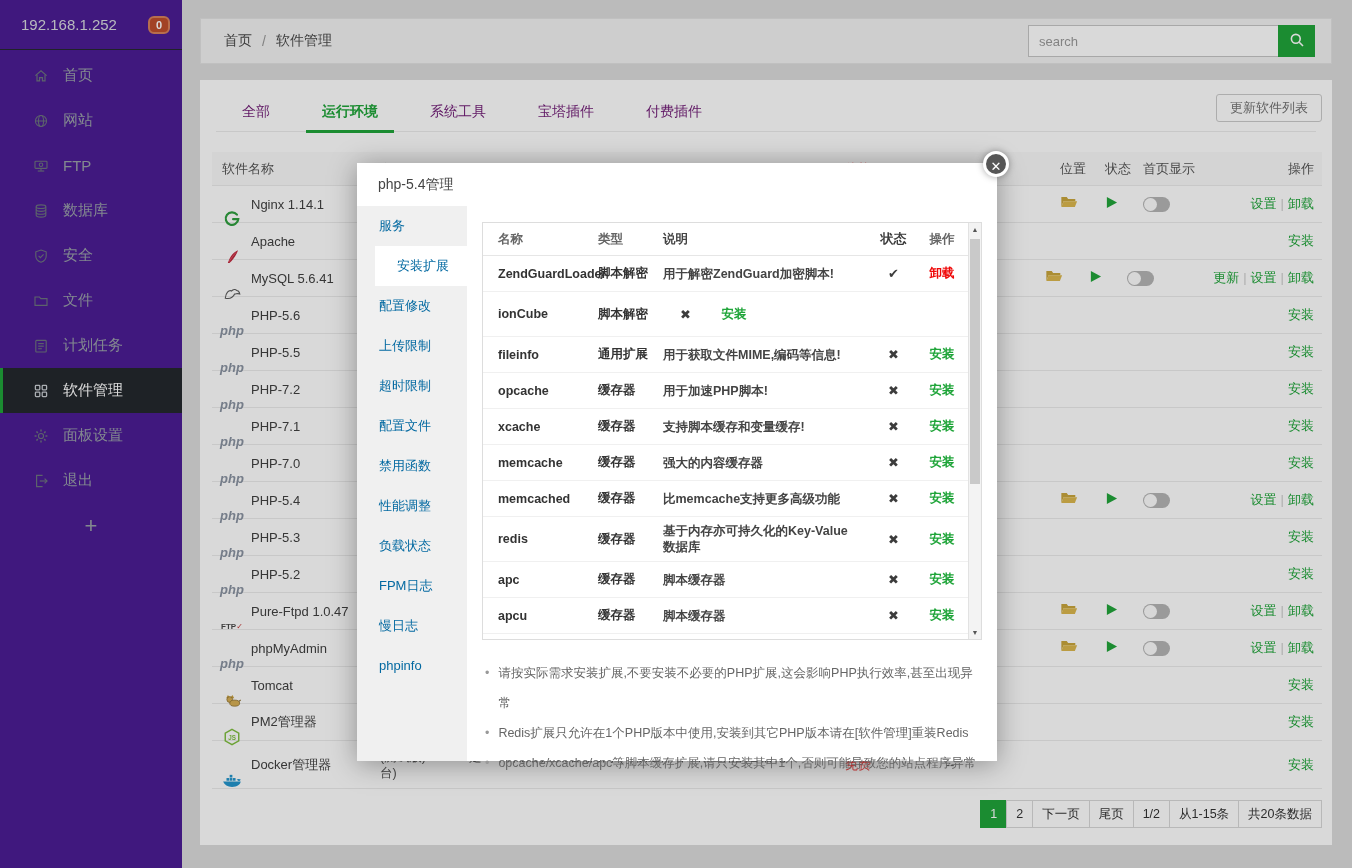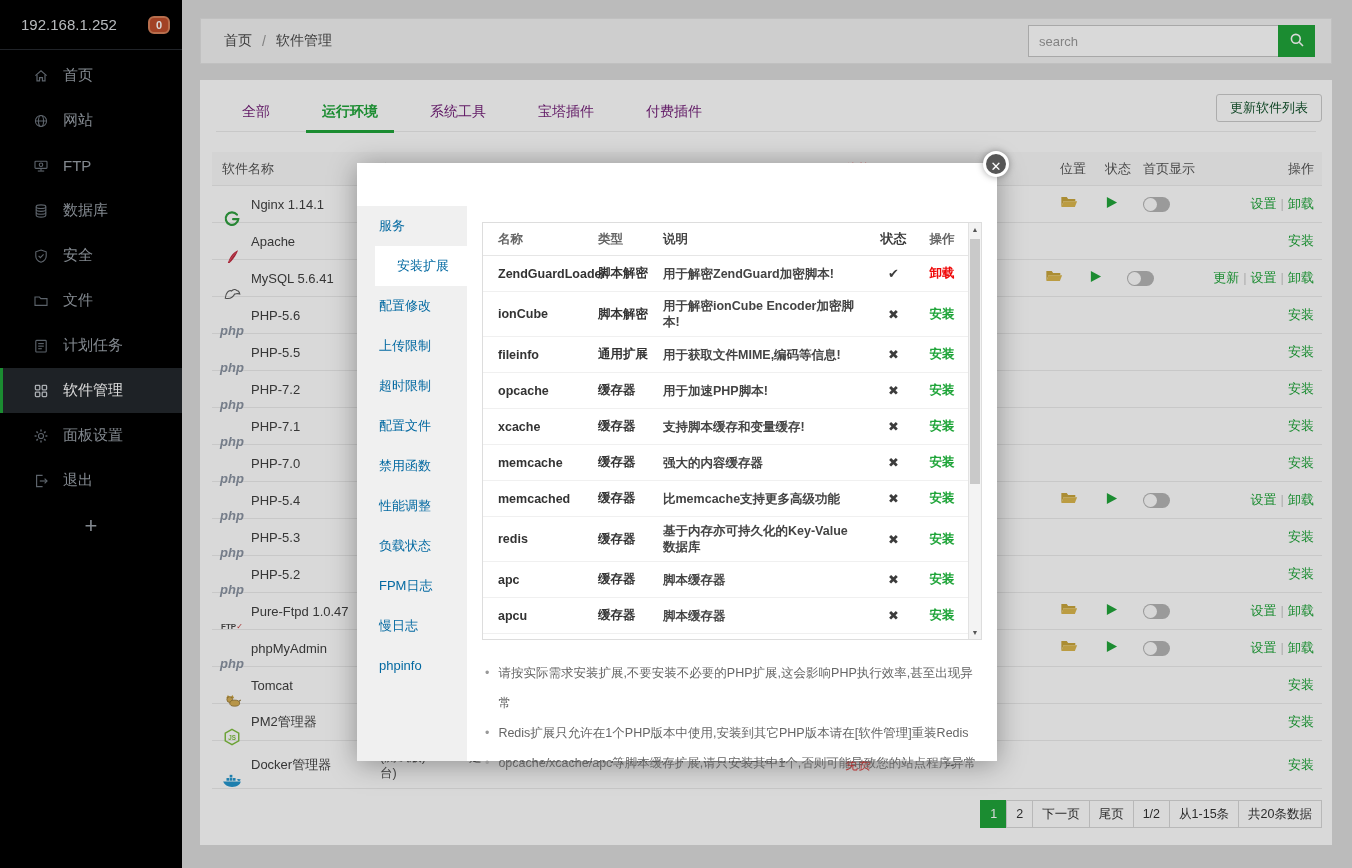--- a/index.html
+++ b/index.html
@@ -1,20 +1,20 @@
 <!DOCTYPE html>
 <html><head>
 <meta charset="utf-8">
 <style>
 * { margin:0; padding:0; box-sizing:border-box; }
 html,body { width:1352px; height:868px; overflow:hidden; }
 body { position:relative; background:#dcdcdc; font-family:"Liberation Sans","DejaVu Sans",sans-serif; }
 
 
-.sidebar { position:absolute; left:0; top:0; width:182px; height:868px; background:#000000; z-index:10; }
+.sidebar { position:absolute; left:0; top:0; width:182px; height:868px; background:#4c1d95; z-index:10; }
 .side-header { height:50px; display:flex; align-items:center; padding:0 12px; gap:9px; border-bottom:1px solid #262a30; color:#cfd3d8; }
 .ip { color:#d8dbdf; font-size:15px; }
 .badge { margin-left:auto; background:#bf4e2c; border:2px solid #d8825b; color:#fff; font-size:11px; font-weight:bold; border-radius:6px; padding:1px 6px; cursor:pointer; }
 .side-menu { padding-top:3px; }
 .side-item { height:45px; display:flex; align-items:center; padding-left:32px; gap:13px; color:#9aa1a9; font-size:15px; cursor:pointer; }
 .side-item .ico { color:#6d757e; display:flex; width:18px; justify-content:center; align-items:center; }
 .side-item.active { background:#24282d; border-left:3px solid #20a53a; padding-left:29px; color:#fff; }
 .side-item.active .ico { color:#c9ced3; }
 .side-add { height:45px; display:flex; align-items:center; justify-content:center; color:#9aa1a9; font-size:22px; cursor:pointer; }
 
@@ -27,21 +27,21 @@
 .search { margin-left:auto; display:flex; }
 .search input { width:250px; height:32px; border:1px solid #c6c6c6; border-right:none; padding:0 10px; font-size:13px; color:#333; outline:none; background:#fff; font-family:inherit; }
 .search input::placeholder { color:#9a9a9a; }
 .search button { width:37px; height:32px; background:#20a53a; border:none; display:flex; align-items:center; justify-content:center; cursor:pointer; }
 
 .panel { position:absolute; left:18px; top:80px; width:1132px; height:765px; background:#fff; }
 .tabs { position:absolute; left:16px; top:12px; right:16px; height:40px; border-bottom:1px solid #ececec; display:flex; }
 .tab { padding:0 26px; display:flex; align-items:center; font-size:14px; color:#701a75; cursor:pointer; position:relative; }
 .tab.active { color:#20a53a; font-weight:bold; }
 .tab.active::after { content:""; position:absolute; left:10px; right:10px; bottom:-2px; height:3px; background:#20a53a; }
-.update-btn { position:absolute; right:10px; top:14px; height:28px; padding:0 13px; background:#fff; border:1px solid #ccc; border-radius:3px; font-size:13px; color:#14532d; cursor:pointer; font-family:inherit; }
+.update-btn { position:absolute; right:10px; top:14px; height:28px; padding:0 13px; background:#fff; border:1px solid #ccc; border-radius:3px; font-size:13px; color:#737373; cursor:pointer; font-family:inherit; }
 
 .s-table { position:absolute; left:12px; top:72px; width:1110px; }
 .s-head, .s-row { display:flex; align-items:center; border-bottom:1px solid #ebebeb; font-size:13px; color:#414141; }
 .s-head { height:34px; color:#555; background:#fafafa; }
 .s-row { height:37px; }
 .s-row.tall { height:48px; }
 .col-name { display:flex; gap:9px; align-items:center; padding-left:10px; width:168px; }
 .col-name .ico { width:20px; display:flex; justify-content:center; align-items:center;margin-top:30px; }
 .col-desc { width:450px; font-size:12.5px; color:#555; line-height:16px; }
 .col-price { width:75px; padding-left:15px; color:#ef4444; }
@@ -629,20 +629,21 @@
         <span class="page-box info">从1-15条</span>
         <span class="page-box info">共20条数据</span>
       </div>
   </div>
 </div>
 
 <div class="backdrop"></div>
 
 <div class="modal">
   <div class="modal-close">✕</div>
+  <div class="modal-title">php-5.4管理</div>
   <div class="modal-menu" id="modal-menu">
       <div class="m-item">服务</div>
       <div class="m-item active">安装扩展</div>
       <div class="m-item">配置修改</div>
       <div class="m-item">上传限制</div>
       <div class="m-item">超时限制</div>
       <div class="m-item">配置文件</div>
       <div class="m-item">禁用函数</div>
       <div class="m-item">性能调整</div>
       <div class="m-item">负载状态</div>
@@ -663,21 +664,20 @@
           <div class="e-row">
             <div class="ecol-name">ZendGuardLoader</div>
             <div class="ecol-type">脚本解密</div>
             <div class="ecol-desc">用于解密ZendGuard加密脚本!</div>
             <div class="ecol-status"><span>✔</span></div>
             <div class="ecol-action"><span class="link-red">卸载</span></div>
           </div>
           <div class="e-row two-line">
             <div class="ecol-name">ionCube</div>
             <div class="ecol-type">脚本解密</div>
-            <div class="ecol-desc">用于解密ionCube Encoder加密脚本!</div>
             <div class="ecol-status"><span>✖</span></div>
             <div class="ecol-action"><span class="link">安装</span></div>
           </div>
           <div class="e-row">
             <div class="ecol-name">fileinfo</div>
             <div class="ecol-type">通用扩展</div>
             <div class="ecol-desc">用于获取文件MIME,编码等信息!</div>
             <div class="ecol-status"><span>✖</span></div>
             <div class="ecol-action"><span class="link">安装</span></div>
           </div>

